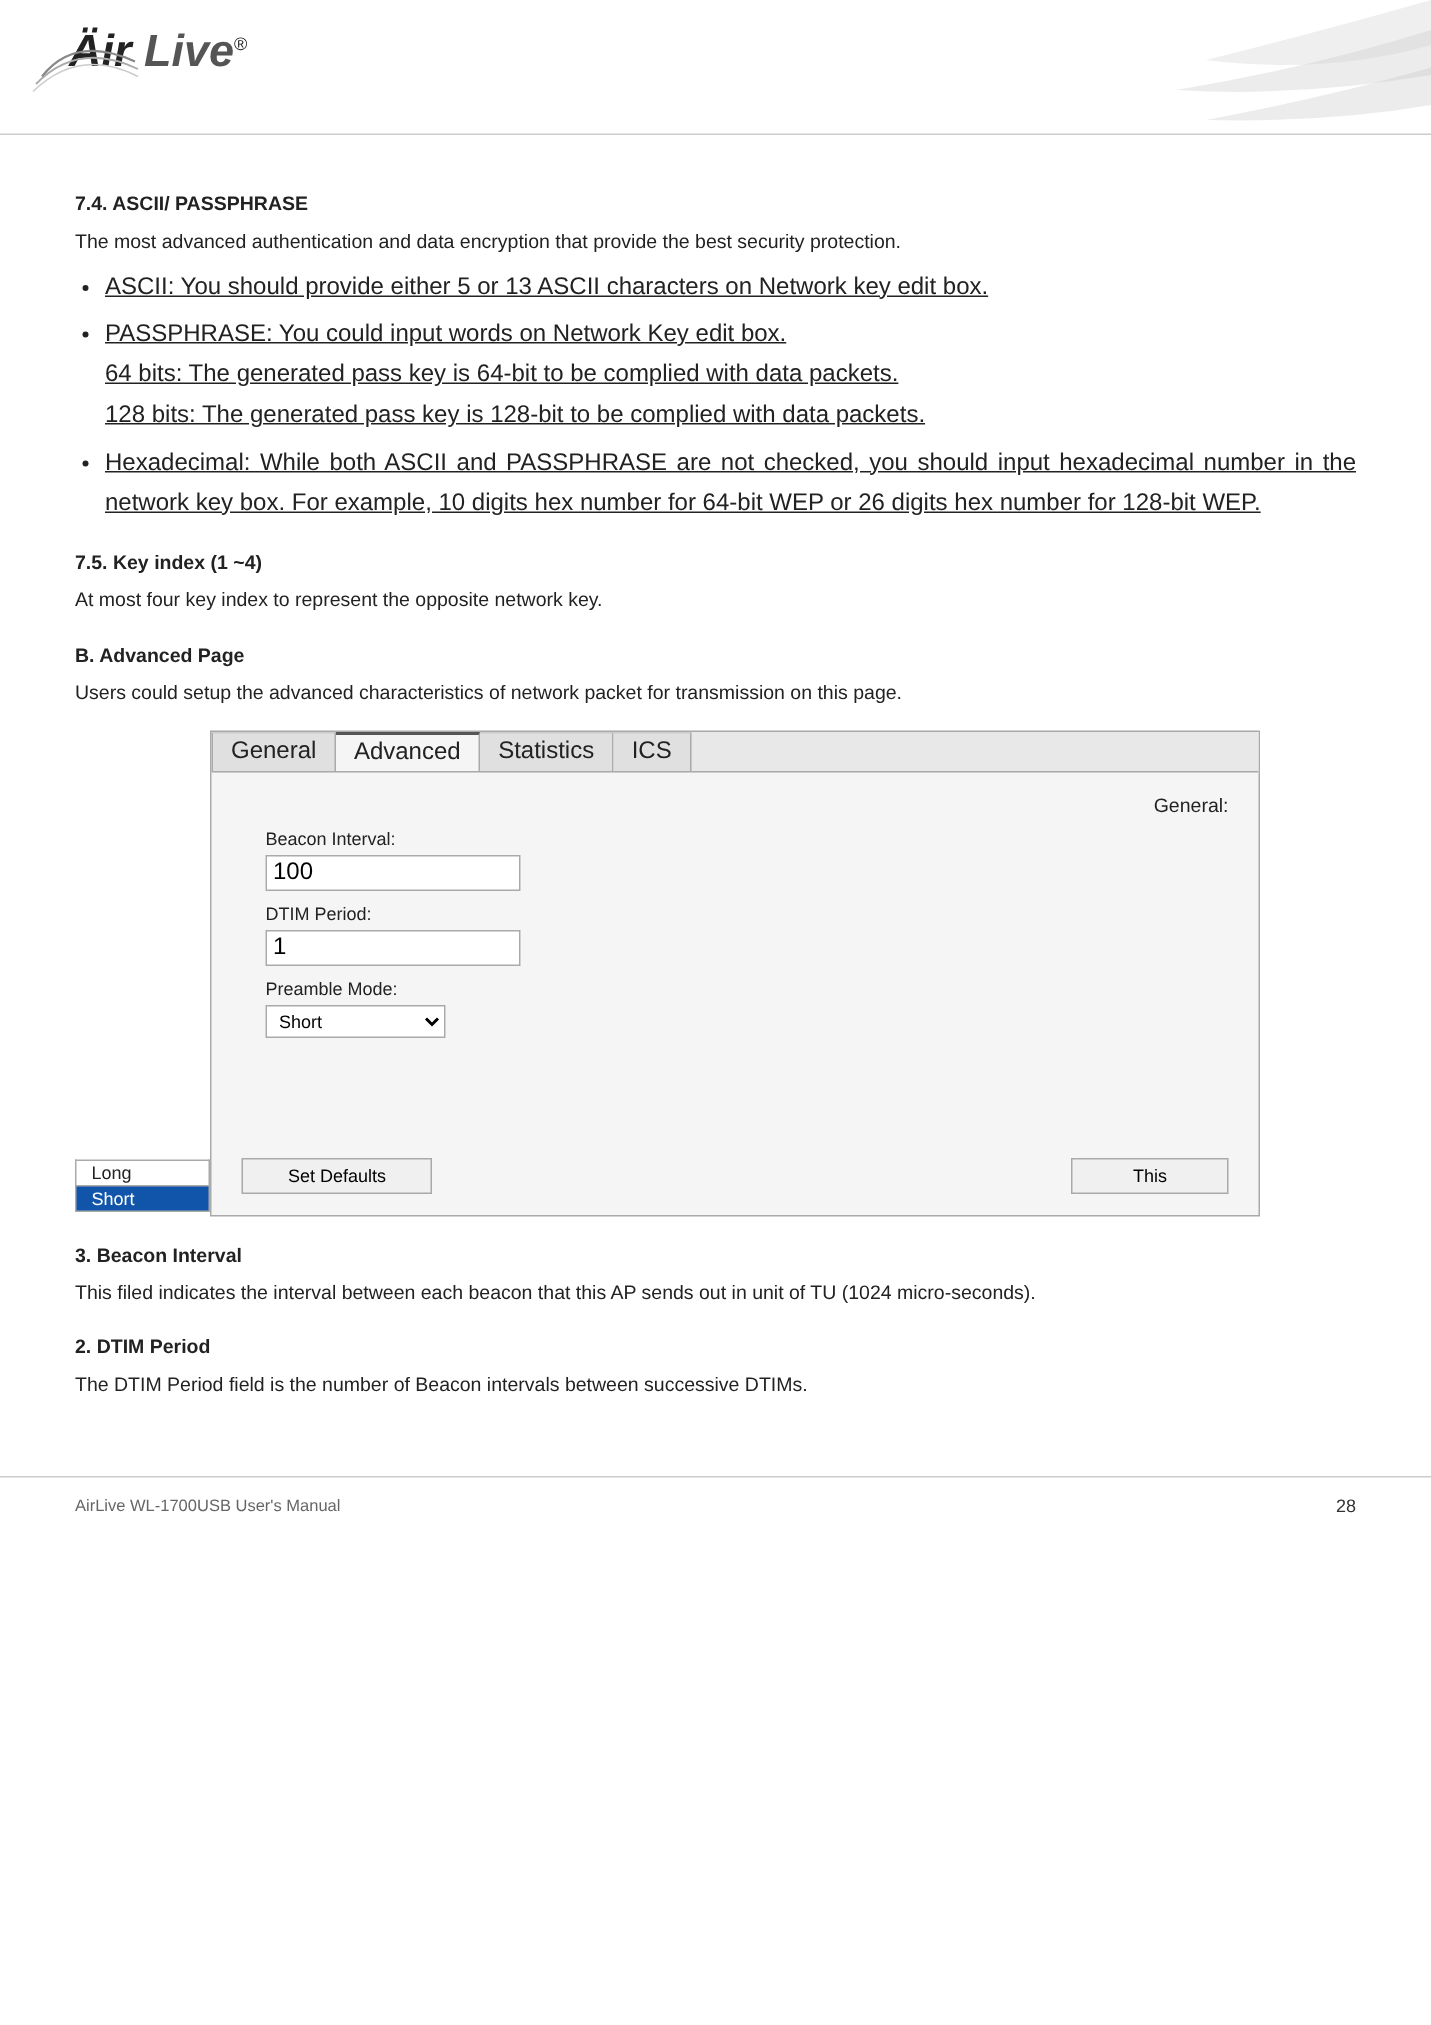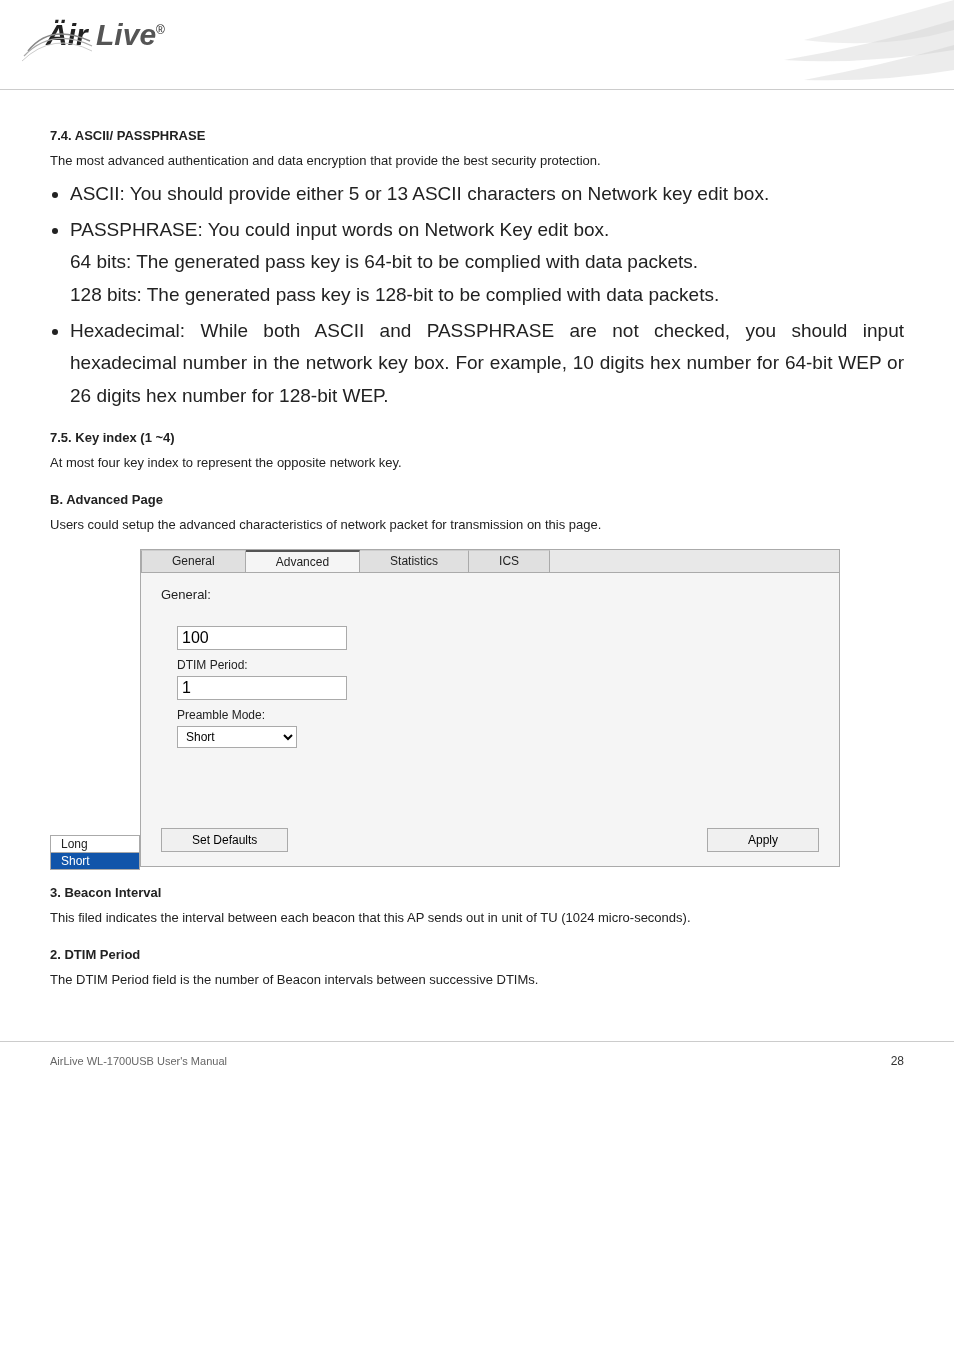--- a/index.html
+++ b/index.html
@@ -51,24 +51,25 @@
       margin-bottom: 6px;
       text-align: justify;
     }
 
     .bullet-list {
       margin-left: 20px;
       margin-bottom: 8px;
     }
     .bullet-item {
       list-style-type: disc;
-      font-size: 19px;
+      font-size: 16px;
       line-height: 1.7;
       text-align: justify;
       margin-bottom: 4px;
+      text-decoration: underline;
     }
     .bullet-item .sub-line {
       margin-left: 0;
       display: block;
     }
 
     
     .ui-panel-wrapper {
       position: relative;
       margin: 14px 0 14px 0;
@@ -113,22 +114,22 @@
       max-width: 700px;
     }
 
     
     .tab-bar {
       display: flex;
       border-bottom: 1px solid #aaa;
       background: #e8e8e8;
     }
     .tab {
-      padding: 3px 30px;
-      font-size: 12px;
+      padding: 3px 12px;
+      font-size: 16px;
       border-right: 1px solid #aaa;
       cursor: pointer;
       background: #e0e0e0;
       border-top: 1px solid #ccc;
     }
     .tab.active {
       background: #f5f5f5;
       border-top: 2px solid #555;
       font-weight: normal;
     }
@@ -136,21 +137,22 @@
       border-left: 1px solid #aaa;
     }
 
     
     .panel-body {
       padding: 14px 20px 10px 20px;
     }
     .field-group-label {
       font-size: 13px;
       font-weight: normal;
-      margin-bottom: 24px;
+      margin-bottom: 8px;
+      text-align: right;
     }
     .field-label {
       font-size: 12px;
       margin-bottom: 4px;
       margin-top: 8px;
       margin-left: 16px;
     }
     .field-input {
       display: block;
       margin-left: 16px;
@@ -290,38 +292,39 @@
         </div>
         <div class="tab">
           <span>ICS</span>
         </div>
       </div>
 
       <div class="panel-body">
 
         <div class="field-group-label">General:</div>
 
+        <div class="field-label">Beacon Interval:</div>
         <input class="field-input" type="text" value="100" style="">
 
         <div class="field-label">DTIM Period:</div>
         <input class="field-input" type="text" value="1" style="">
 
         <div class="preamble-label">Preamble Mode:</div>
         <div class="preamble-select-wrapper">
           <select class="preamble-select">
             <option>Short</option>
             <option>Long</option>
           </select>
         </div>
 
       </div>
 
       <div class="panel-footer">
         <button class="btn-set-defaults">Set Defaults</button>
-        <button class="btn-apply">Apply</button>
+        <button class="btn-apply">This</button>
       </div>
 
     </div>
   </div>
 
   <div class="section-heading">3. Beacon Interval</div>
   <p class="section-text">This filed indicates the interval between each beacon that this AP sends out in unit of TU (1024 micro-seconds).</p>
 
   <div class="section-heading">2. DTIM Period</div>
   <p class="section-text">The DTIM Period field is the number of Beacon intervals between successive DTIMs.</p>

